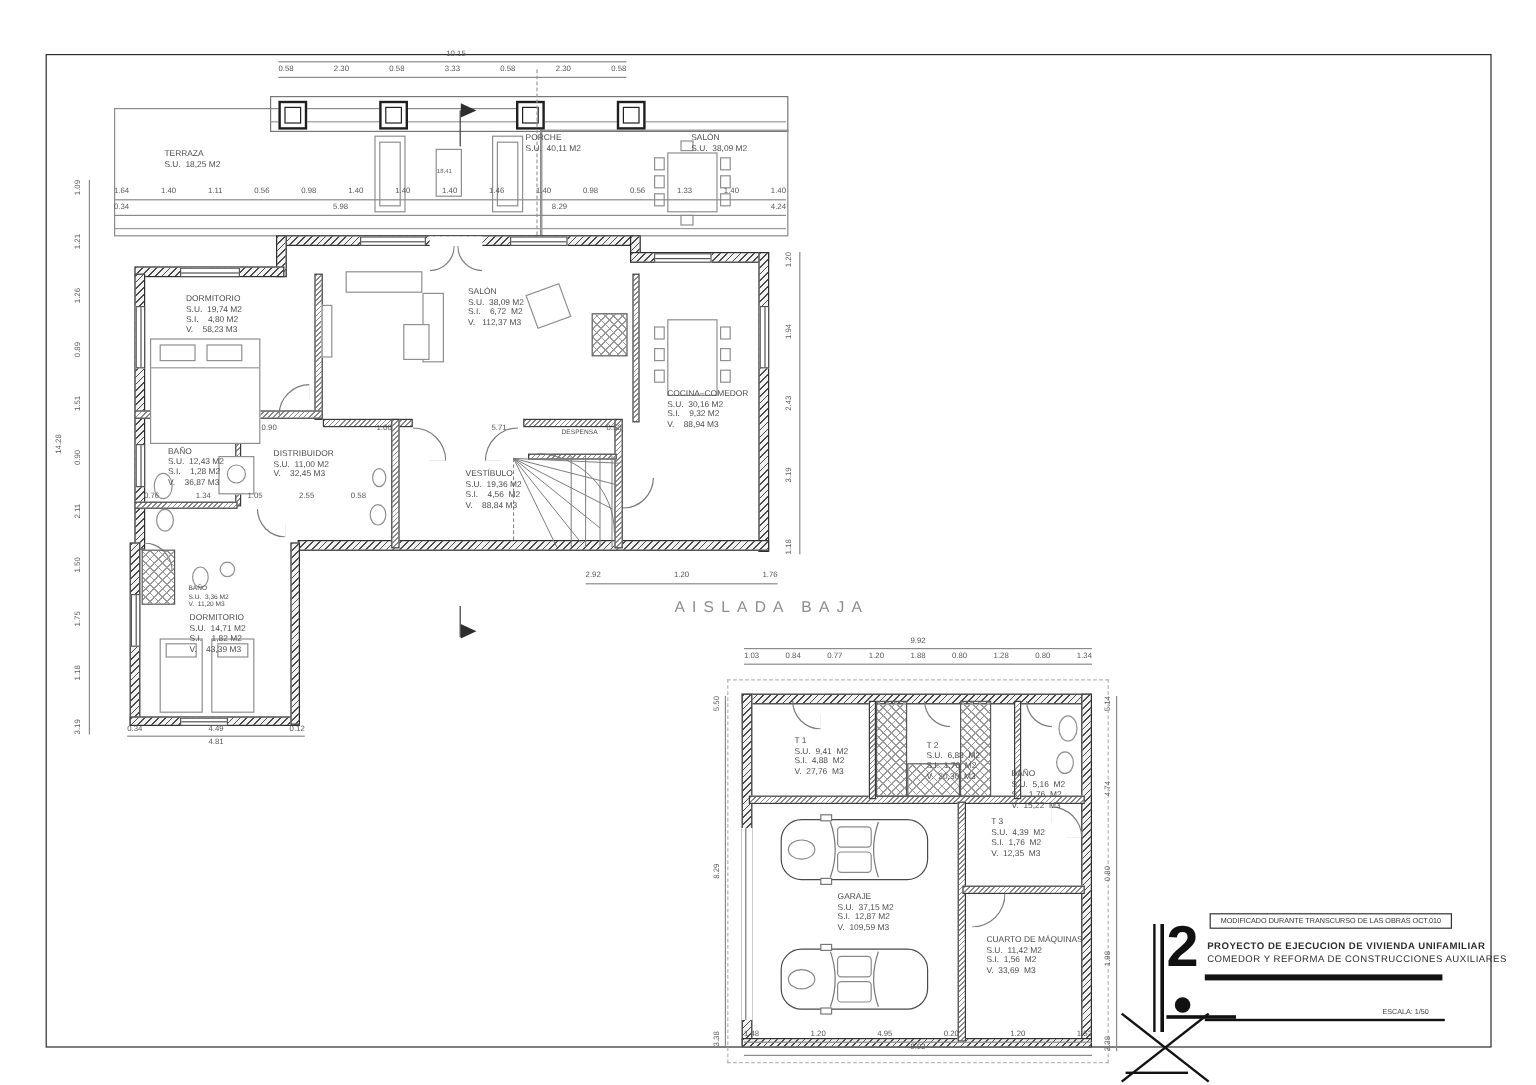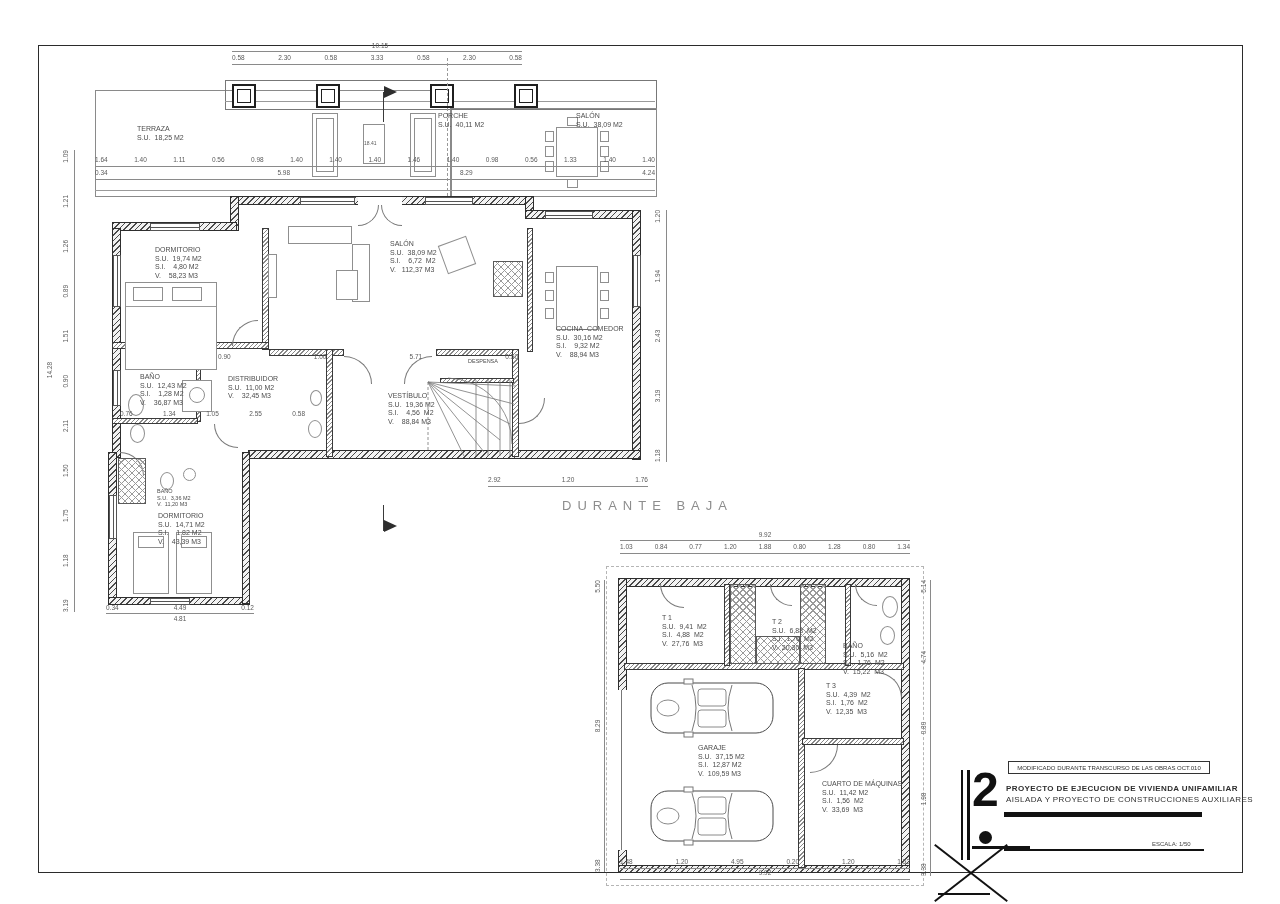--- a/index.html
+++ b/index.html
@@ -218,21 +218,21 @@
   <div class="dtext just vdim" style="left:62px;top:612px;width:462px;">3.19 1.18 1.75 1.50 2.11 0.90 1.51 0.89 1.26 1.21 1.09</div>
   <div class="dtext vdim" style="left:46px;top:470px;width:200px;text-align:center;">14.28</div>
   <div class="abs" style="left:74px;top:150px;width:1px;height:462px;background:#8a8a8a;"></div>
 
   <div class="dtext just vdim" style="left:654px;top:462px;width:252px;">1.18 3.19 2.43 1.94 1.20</div>
   <div class="abs" style="left:666px;top:210px;width:1px;height:252px;background:#8a8a8a;"></div>
 
   <div class="flagpole" style="left:383px;top:505px;height:26px;"></div>
   <div class="flagtri" style="left:384px;top:520px;"></div>
 
-  <div class="planta" style="left:562px;top:498px;">DURANTE BAJA</div>
+  <div class="planta" style="left:562px;top:498px;">AISLADA BAJA</div>
 
   <div class="abs" style="left:137px;top:125px;">
     <div class="t" style="position:relative;">TERRAZA</div>
     <div class="t" style="position:relative;">S.U.  18,25 M2</div>
   </div>
   <div class="abs" style="left:438px;top:112px;">
     <div class="t" style="position:relative;">PORCHE</div>
     <div class="t" style="position:relative;">S.U.  40,11 M2</div>
   </div>
   <div class="abs" style="left:576px;top:112px;">
@@ -388,21 +388,21 @@
   <div class="dline" style="left:620px;top:879px;width:290px;"></div>
 
   <div class="dtext just vdim" style="left:594px;top:872px;width:292px;">3.38 8.29 5.50</div>
   <div class="abs" style="left:604px;top:580px;width:1px;height:292px;background:#8a8a8a;"></div>
   <div class="dtext just vdim" style="left:920px;top:876px;width:296px;">3.38 1.98 0.80 4.74 5.14</div>
   <div class="abs" style="left:930px;top:580px;width:1px;height:296px;background:#8a8a8a;"></div>
 
   <div class="tbox" style="left:1008px;top:761px;width:202px;height:13px;">MODIFICADO DURANTE TRANSCURSO DE LAS OBRAS OCT.010</div>
   <div class="bignum" style="left:972px;top:766px;">2</div>
   <div class="ttl" style="left:1006px;top:784px;font-weight:bold;">PROYECTO DE EJECUCION DE VIVIENDA UNIFAMILIAR</div>
-  <div class="ttl" style="left:1006px;top:795px;">AISLADA Y PROYECTO DE CONSTRUCCIONES AUXILIARES</div>
+  <div class="ttl" style="left:1006px;top:795px;">COMEDOR Y REFORMA DE CONSTRUCCIONES AUXILIARES</div>
   <div class="blackbar" style="left:1004px;top:812px;width:198px;height:5px;"></div>
   <div class="esc" style="left:1152px;top:841px;">ESCALA: 1/50</div>
   <div class="blackbar" style="left:1004px;top:849px;width:200px;height:2px;"></div>
 
   <div class="blackbar" style="left:961px;top:770px;width:2px;height:90px;"></div>
   <div class="blackbar" style="left:967px;top:770px;width:3px;height:90px;"></div>
   <div class="blackbar" style="left:979px;top:831px;width:13px;height:13px;border-radius:50%;"></div>
   <div class="blackbar" style="left:972px;top:846px;width:58px;height:3px;"></div>
   <div class="blackbar" style="left:925px;top:872px;width:92px;height:2px;transform:rotate(38deg);"></div>
   <div class="blackbar" style="left:925px;top:872px;width:92px;height:2px;transform:rotate(-38deg);"></div>

